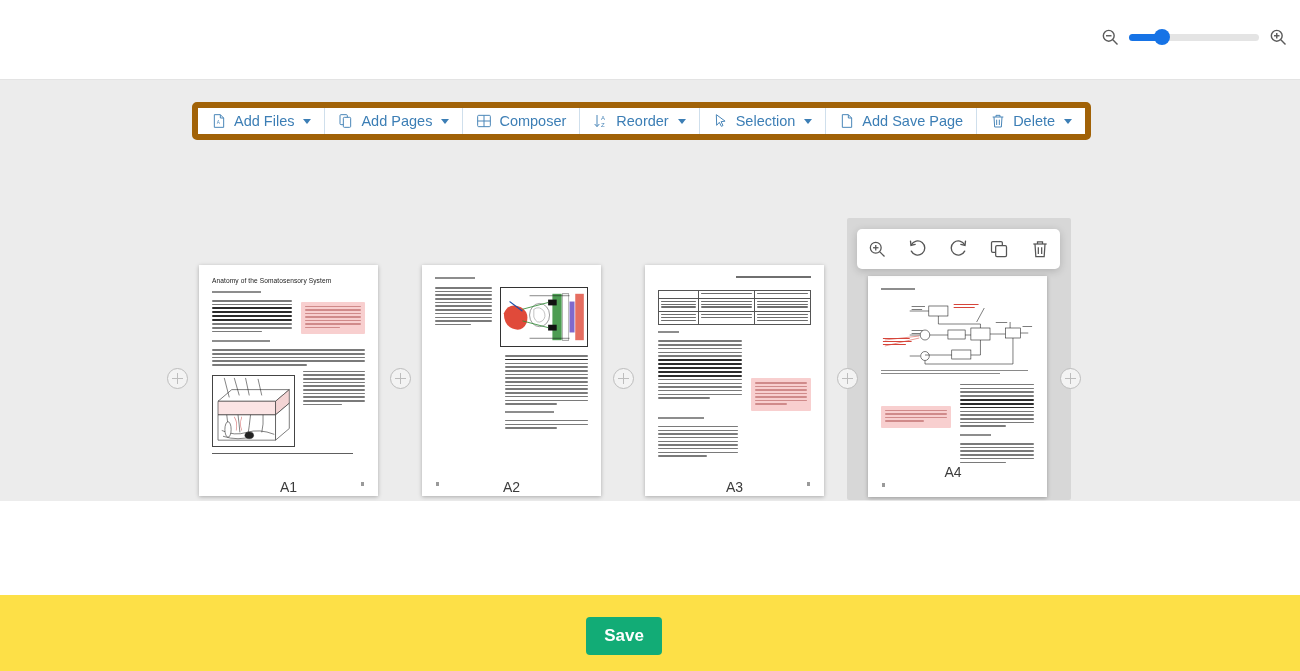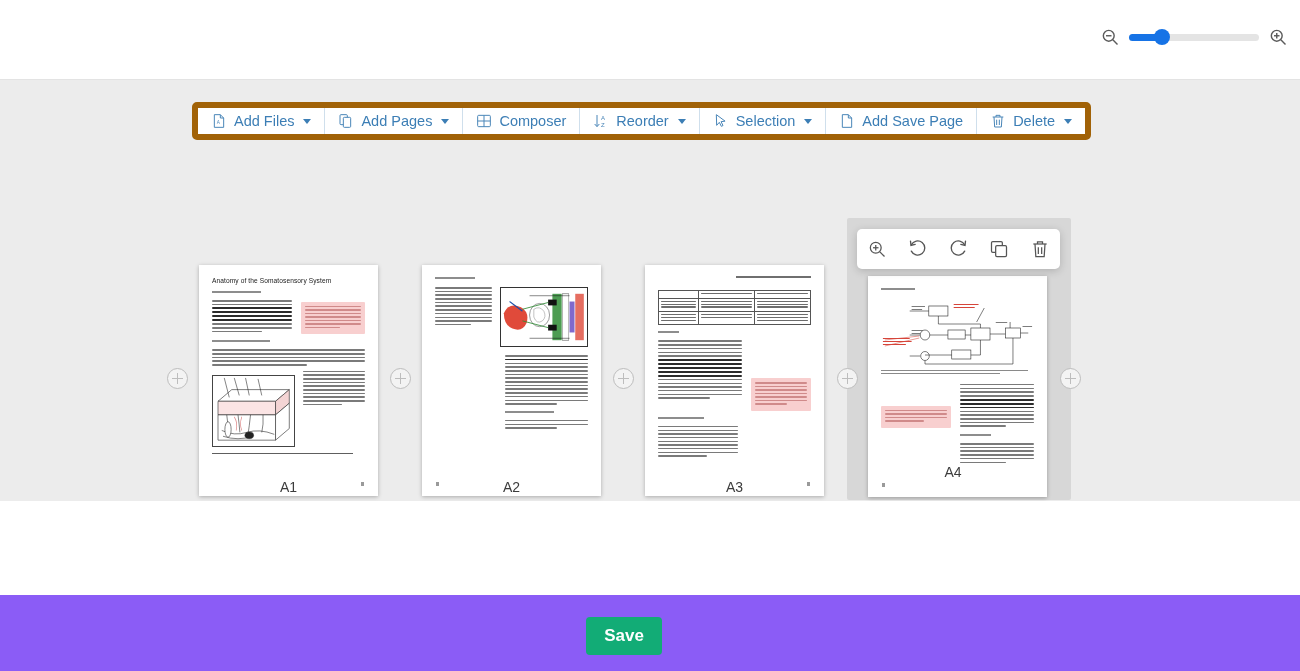--- a/index.html
+++ b/index.html
@@ -120,21 +120,21 @@
   .pt-btn svg { width: 20px; height: 20px; display: block; }
 
   
   .midband {
     position: absolute; left: 0; top: 501px;
     width: 1300px; height: 94px; background: #ffffff;
   }
   .footer {
     position: absolute; left: 0; top: 595px;
     width: 1300px; height: 76px;
-    background: #8b5cf6;
+    background: #fde047;
   }
   .save-btn {
     position: absolute; left: 586px; top: 22px;
     width: 76px; height: 38px;
     background: #12ac76; border: none; border-radius: 4px;
     color: #ffffff; font-size: 17px; font-weight: bold;
     font-family: "Liberation Sans", sans-serif;
     cursor: pointer;
   }
 

